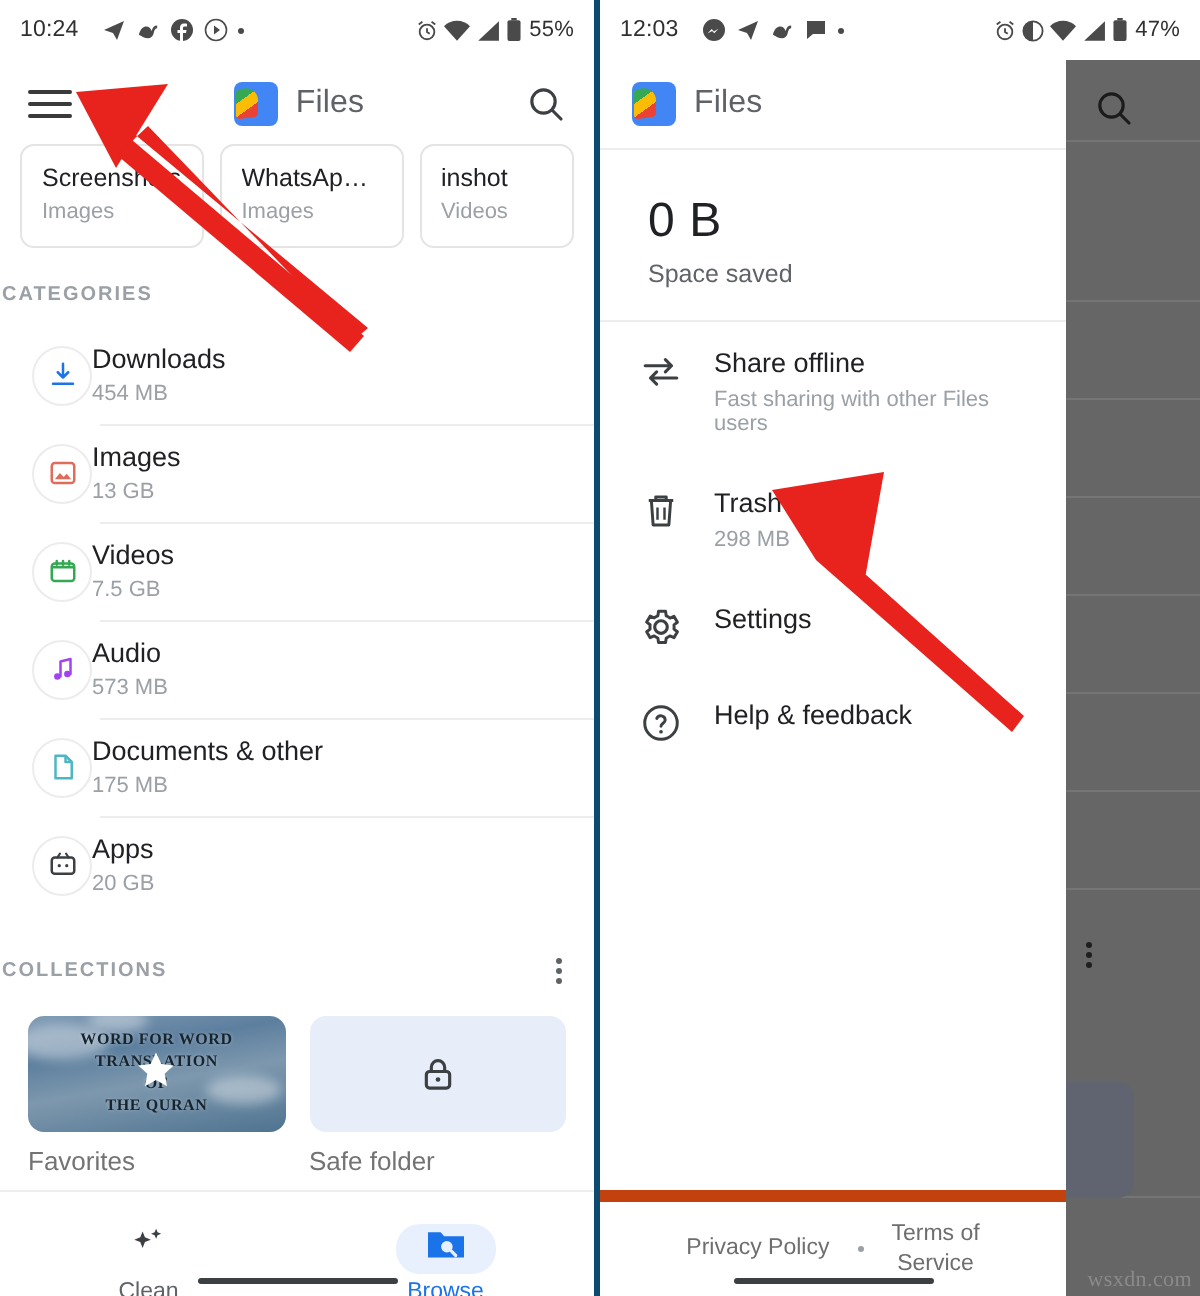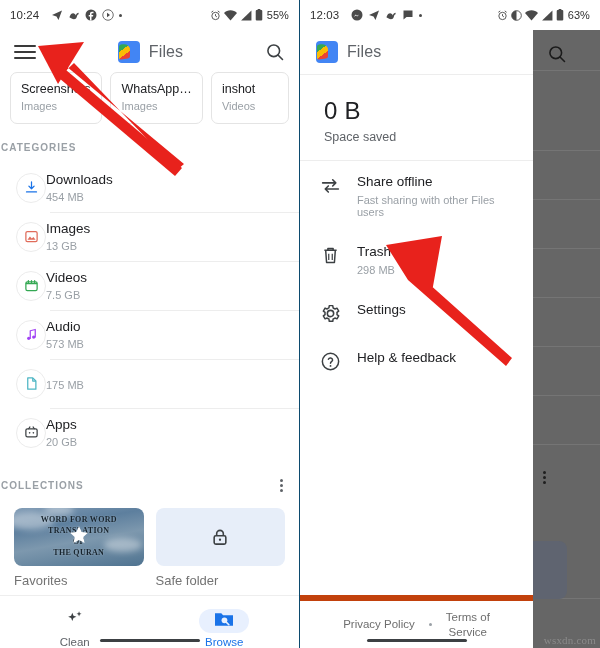--- a/index.html
+++ b/index.html
@@ -4,21 +4,21 @@
 <style>
   * { box-sizing: border-box; margin: 0; padding: 0; }
   html, body {
     width: 600px; height: 648px;
     background: #ffffff;
     font-family: "Liberation Sans", sans-serif;
     overflow: hidden;
   }
   .screens { display: flex; width: 600px; height: 648px; }
   .panel { width: 300px; height: 648px; position: relative; background: #ffffff; overflow: hidden; }
-  .panel.left { border-right: 1px solid #0c4a6e; }
+  .panel.left { border-right: 3px solid #0c4a6e; }
 
   
   .statusbar {
     height: 30px; display: flex; align-items: center;
     padding: 0 10px; font-size: 11px; color: #3c3c3c;
     letter-spacing: 0.1px;
   }
   .sb-clock { font-size: 11.5px; color: #303030; margin-right: 7px; font-weight: 400;}
   .sb-left-icons { display: flex; align-items: center; gap: 5px; flex: 1; }
   .sb-right { display: flex; align-items: center; gap: 3px; }
@@ -111,21 +111,21 @@
     width: 22px; height: 22px; color: #fff;
   }
   .coll-thumb.safe { background: #e7eef9; }
   .lock-ico { width: 20px; height: 20px; color: #3c4043; }
   .coll-label { font-size: 13px; color: #737373; margin-top: 7px; }
 
   
   .bottomnav {
     position: absolute; left: 0; right: 0; bottom: 0; height: 53px;
     border-top: 1px solid #eeeeee; background: #fff;
-    display: flex; align-items: flex-end; padding-top: 5px;
+    display: flex; align-items: flex-start; padding-top: 16px;
   }
   .nav-item { flex: 1; display: flex; flex-direction: column; align-items: center; gap: 3px; }
   .nav-item .nav-label { font-size: 11.5px; color: #5f6368; }
   .nav-item.active .nav-label { color: #1a73e8; }
   .nav-pill { padding: 1px 14px; border-radius: 12px; }
   .nav-item.active .nav-pill { background: #e8f0fe; }
   .home-indicator {
     position: absolute; bottom: 6px; left: 50%; transform: translateX(-50%);
     width: 100px; height: 3px; border-radius: 2px; background: #3c4043;
   }
@@ -327,20 +327,21 @@
       </div>
 
       <div class="cat">
         <span class="cat-ico">
           <svg width="15" height="15" viewBox="0 0 24 24">
               <path d="M6 3h8l5 5v13H6z" fill="none" stroke="#4db6c4" stroke-width="2" stroke-linejoin="round"></path>
               <path d="M14 3v5h5" fill="none" stroke="#4db6c4" stroke-width="2" stroke-linejoin="round"></path>
             </svg>
         </span>
         <span class="cat-text">
+          <span class="cat-name" style="display:block">Documents &amp; other</span>
           <span class="cat-size" style="display:block">175 MB</span>
         </span>
       </div>
 
       <div class="cat">
         <span class="cat-ico">
           <svg width="15" height="15" viewBox="0 0 24 24">
               <rect x="3" y="6" width="18" height="13" rx="2.5" fill="none" stroke="#3c4043" stroke-width="2"></rect>
               <path d="M7.5 6l2-3M16.5 6l-2-3" stroke="#3c4043" stroke-width="1.8" stroke-linecap="round"></path>
               <circle cx="9" cy="12.5" r="1.3" fill="#3c4043"></circle>
@@ -477,21 +478,21 @@
           <svg width="12" height="11" viewBox="0 0 22 20">
               <path fill="#4a4a4a" d="M21 1v18H2z"></path>
             </svg>
         </span>
         <span class="sb-ico">
           <svg width="8" height="12" viewBox="0 0 14 22">
               <rect x="4.5" y="0" width="5" height="2.2" fill="#4a4a4a"></rect>
               <rect x="1" y="2" width="12" height="19" rx="1.8" fill="#4a4a4a"></rect>
             </svg>
         </span>
-        <span class="sb-batt">63%</span>
+        <span class="sb-batt">47%</span>
       </div>
     </div>
 
     <div class="scrim">
       <span class="search-ghost">
         <svg width="20" height="20" viewBox="0 0 24 24">
             <circle cx="10.5" cy="10.5" r="7" fill="none" stroke="#1b1b1b" stroke-width="1.9"></circle>
             <path d="M15.6 15.6L21 21" stroke="#1b1b1b" stroke-width="1.9" fill="none" stroke-linecap="round"></path>
           </svg>
       </span>

